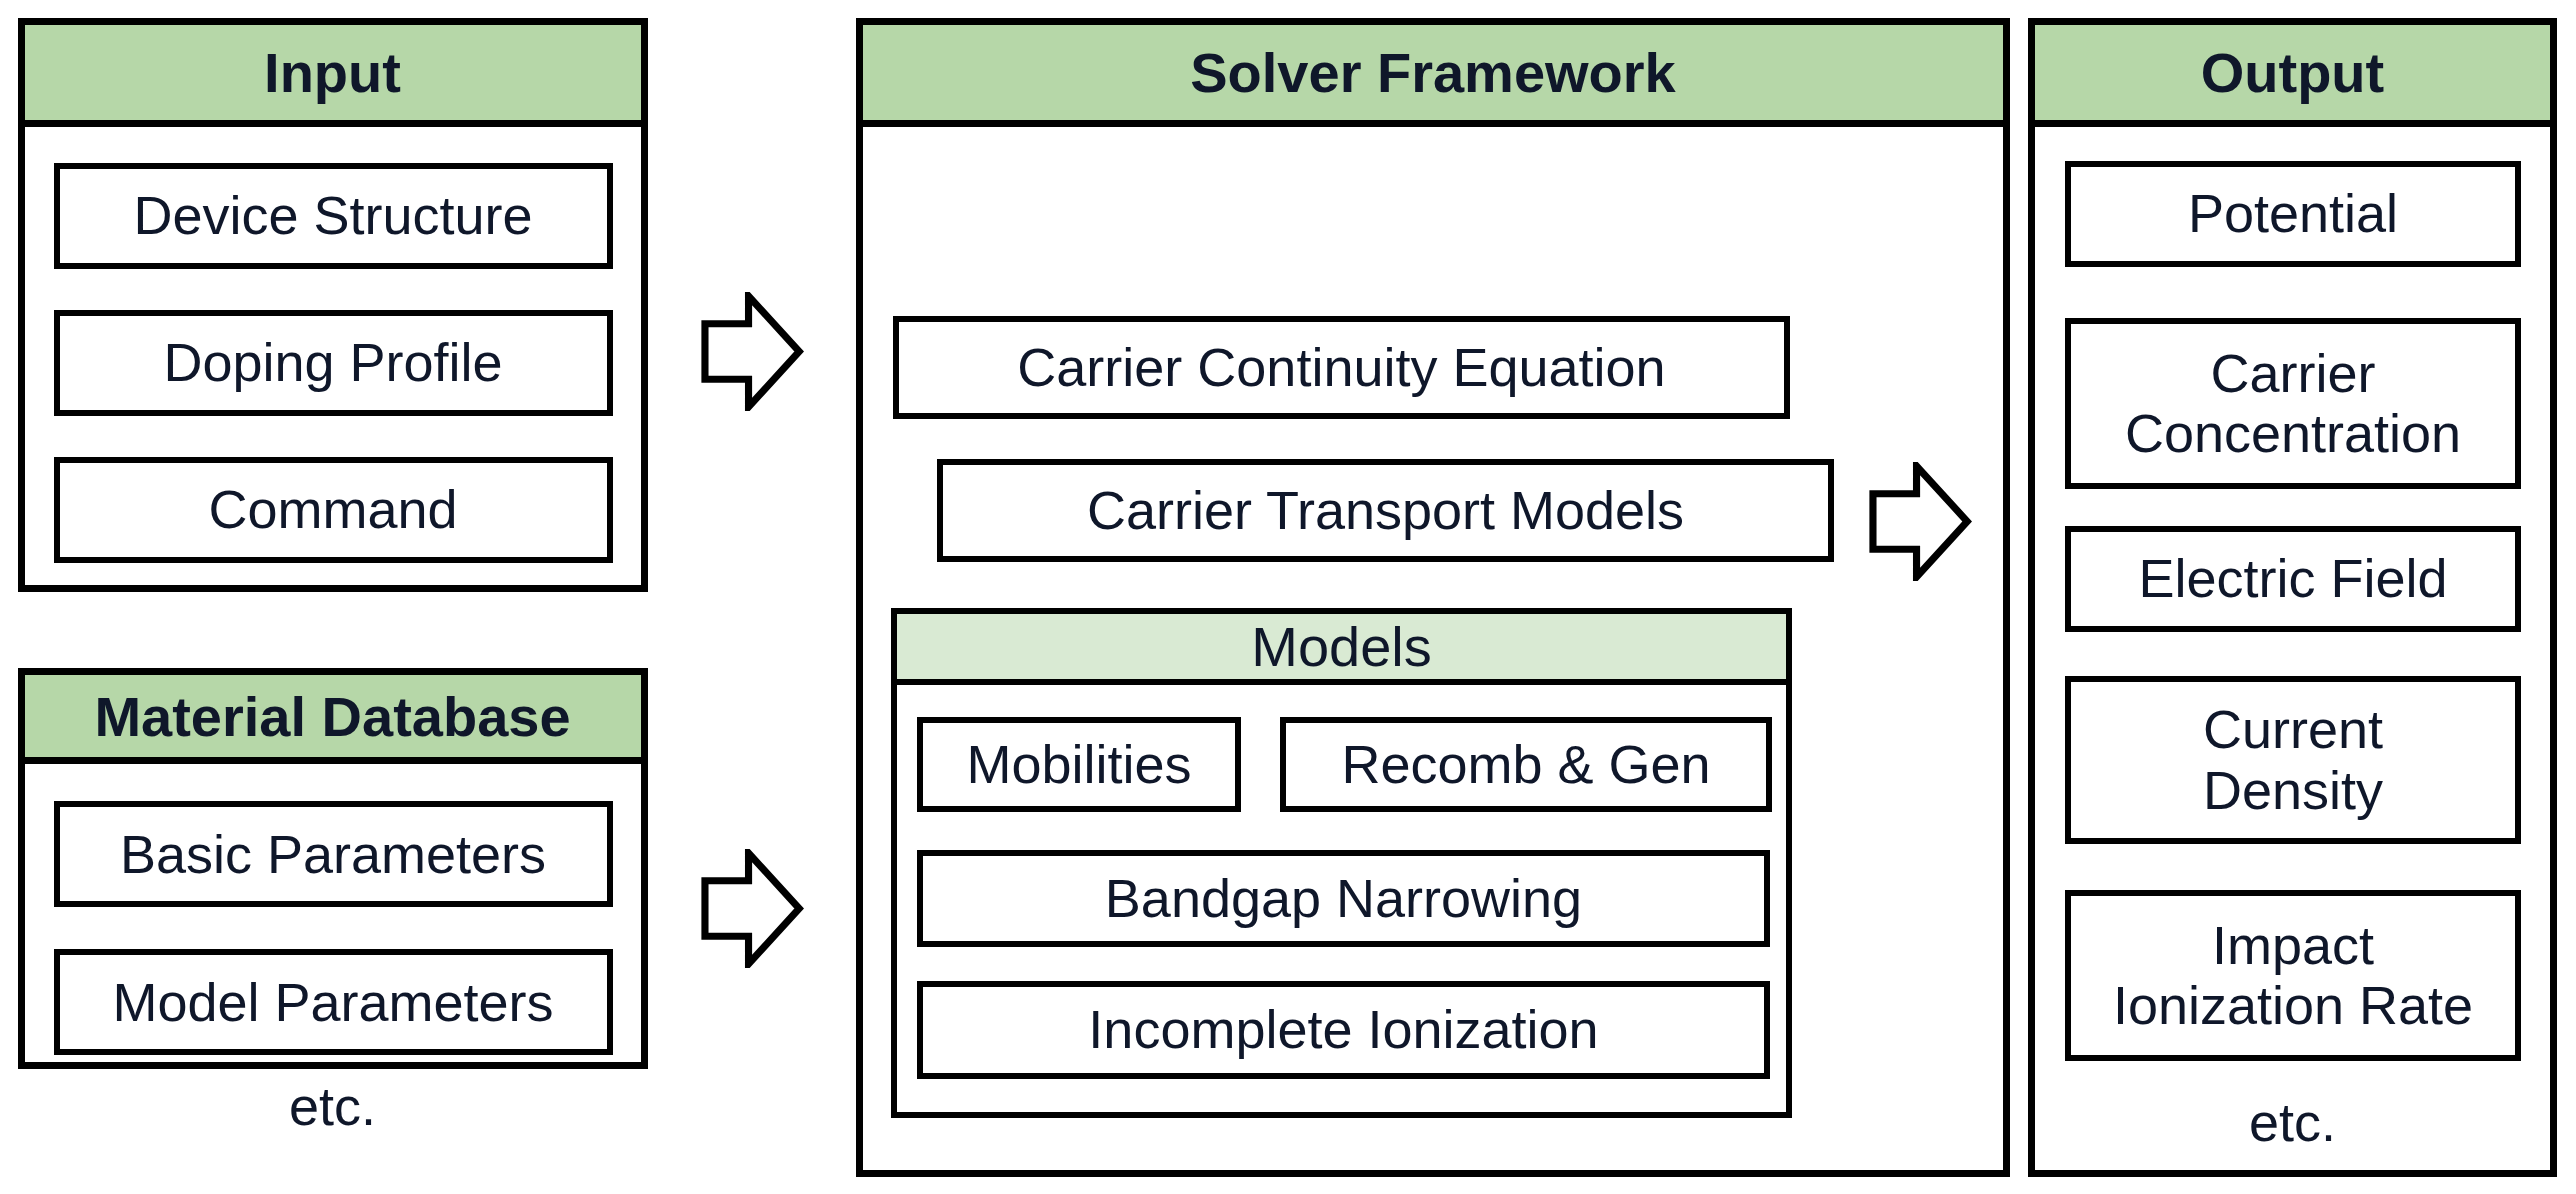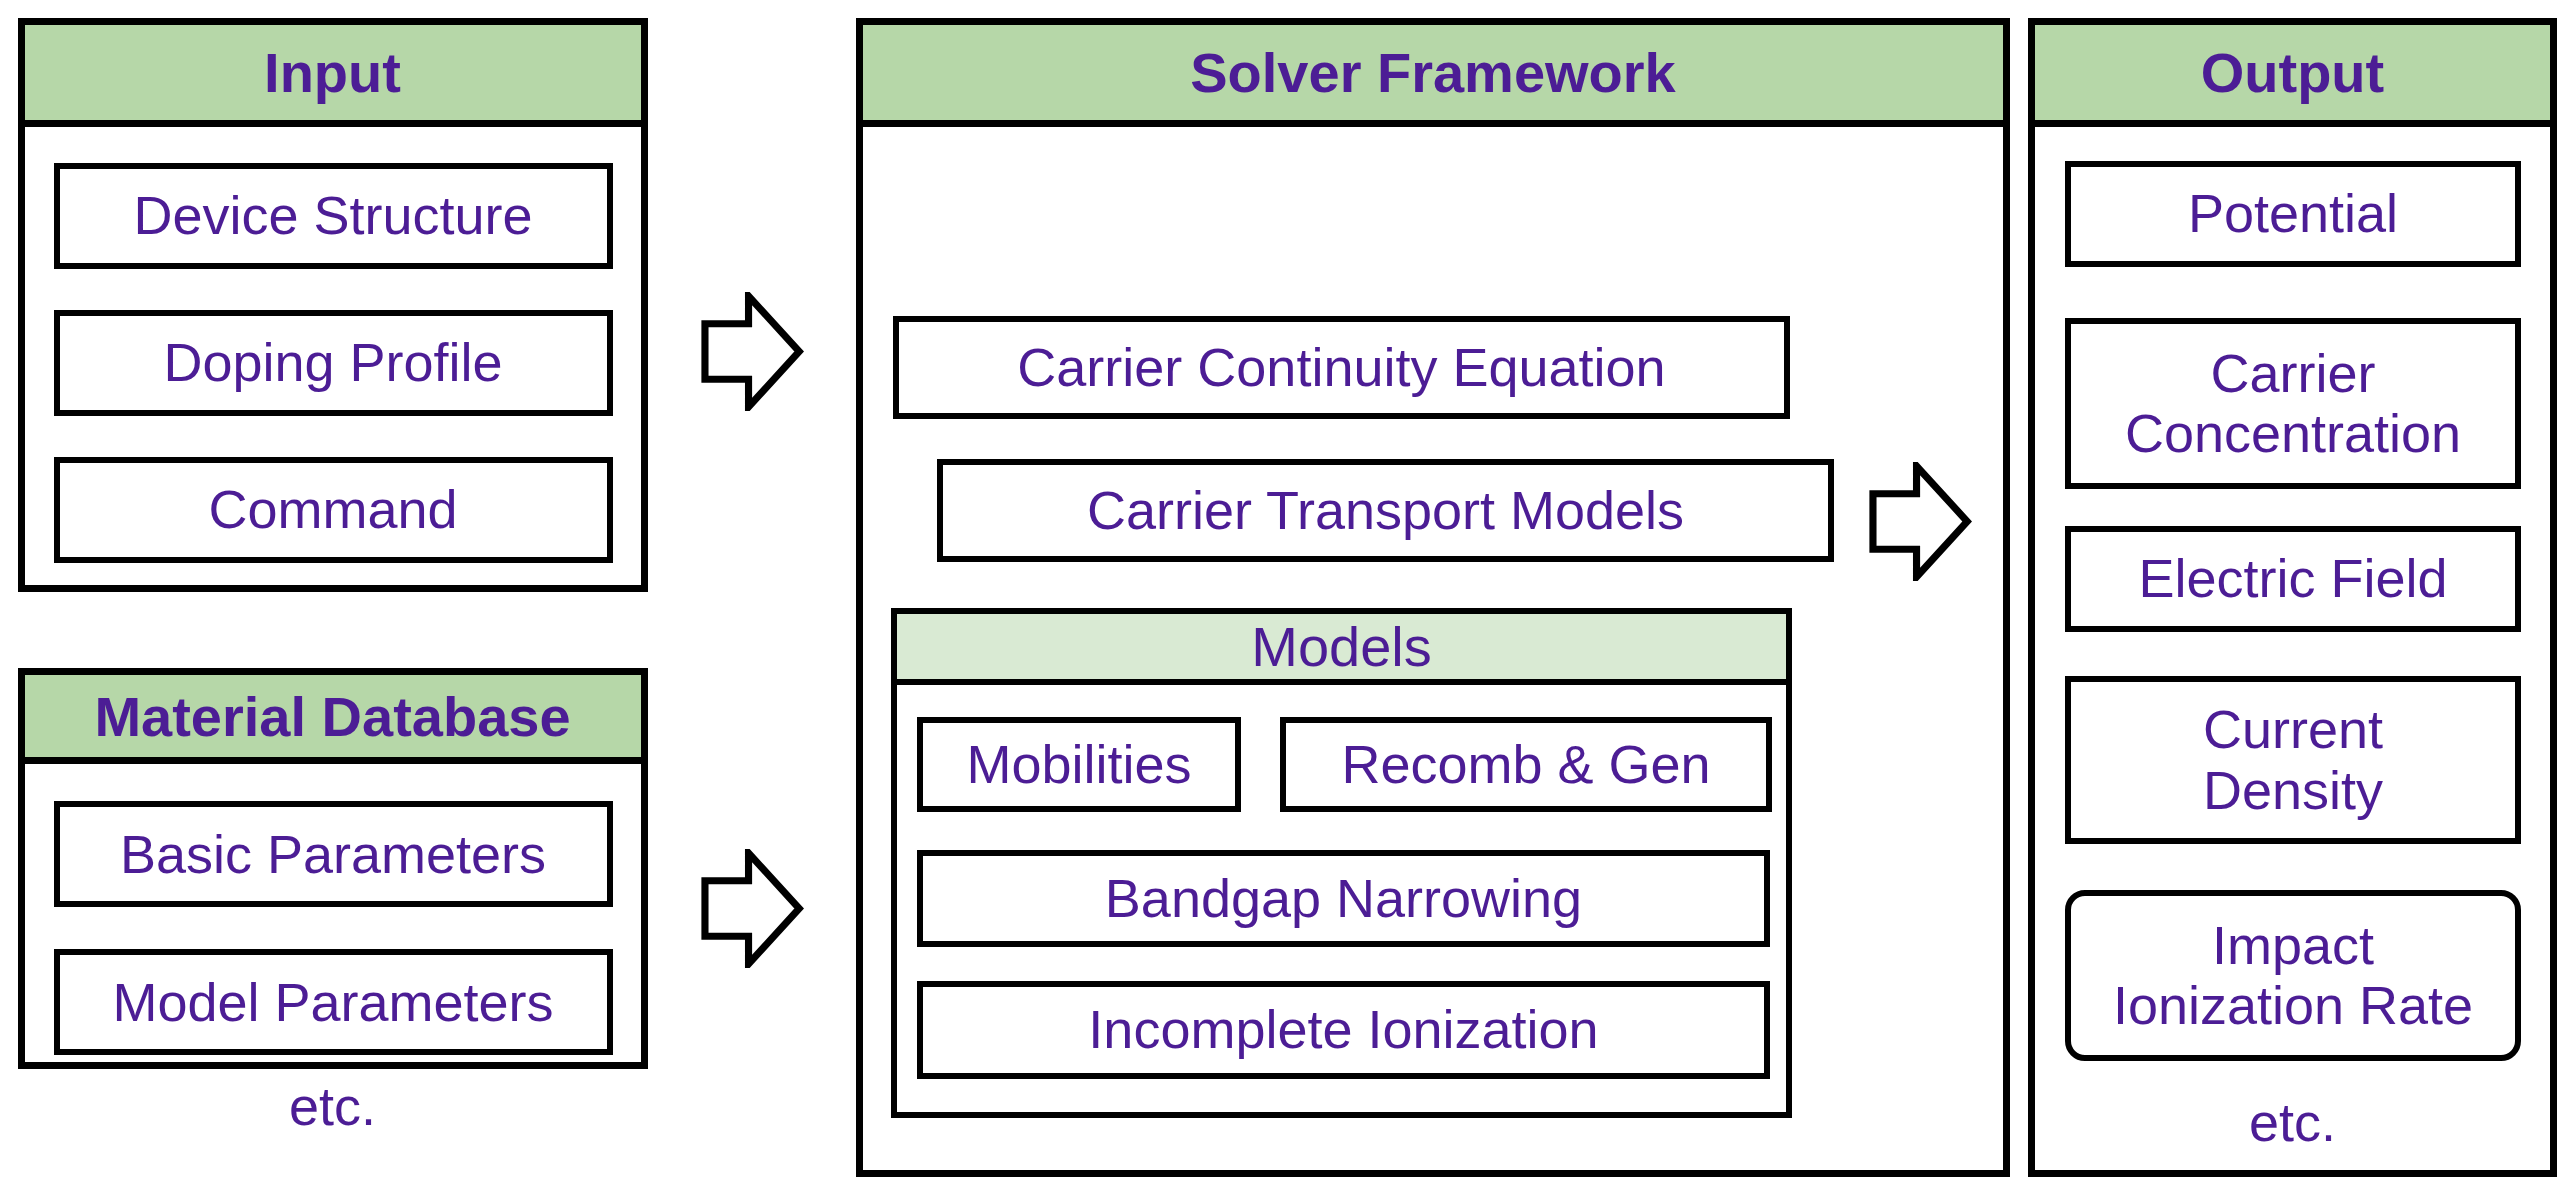--- a/index.html
+++ b/index.html
@@ -2,21 +2,21 @@
 <html style="font-size:12.7px"><head>
 <meta charset="utf-8">
 <style>
   html, body { margin: 0; padding: 0; background: #ffffff; }
   .canvas {
     position: relative;
     width: 2576px;
     height: 1195px;
     background: #ffffff;
     font-family: "Liberation Sans", sans-serif;
-    color: #4c1d95;
+    color: #0f172a;
     overflow: hidden;
   }
   .panel {
     position: absolute;
     background: #ffffff;
     border: 7.1px solid #000000;
     box-sizing: border-box;
   }
   .hd {
     position: absolute;
@@ -84,21 +84,21 @@
   #p-models .m1 { left: 20px;  top: 103px; width: 324px;  height: 95px; }
   #p-models .m2 { left: 383px; top: 103px; width: 492px;  height: 95px; }
   #p-models .m3 { left: 20px;  top: 236px; width: 853px; height: 97px; }
   #p-models .m4 { left: 20px;  top: 367px; width: 853px; height: 98px; }
   
   #p-output { left: 2028px; top: 17.5px; width: 529px; height: 1159px; }
   #p-output .b1 { left: 30px; top: 136px;  width: 456px; height: 106px; }
   #p-output .b2 { left: 30px; top: 293px;  width: 456px; height: 171px; }
   #p-output .b3 { left: 30px; top: 501px;  width: 456px; height: 106px; }
   #p-output .b4 { left: 30px; top: 651px;  width: 456px; height: 168px; }
-  #p-output .b5 { left: 30px; top: 865px; width: 456px; height: 171px; border-radius: 20px; }
+  #p-output .b5 { left: 30px; top: 865px; width: 456px; height: 171px; }
   #p-output .etc { top: 1062px; }
   
   .arrow { position: absolute; width: 103px; height: 119px; }
   #arrow1 { left: 701px;  top: 292px; }
   #arrow2 { left: 701px;  top: 849px; }
   #arrow3 { left: 1869px; top: 462px; }
 </style>
 </head>
 <body>
 

